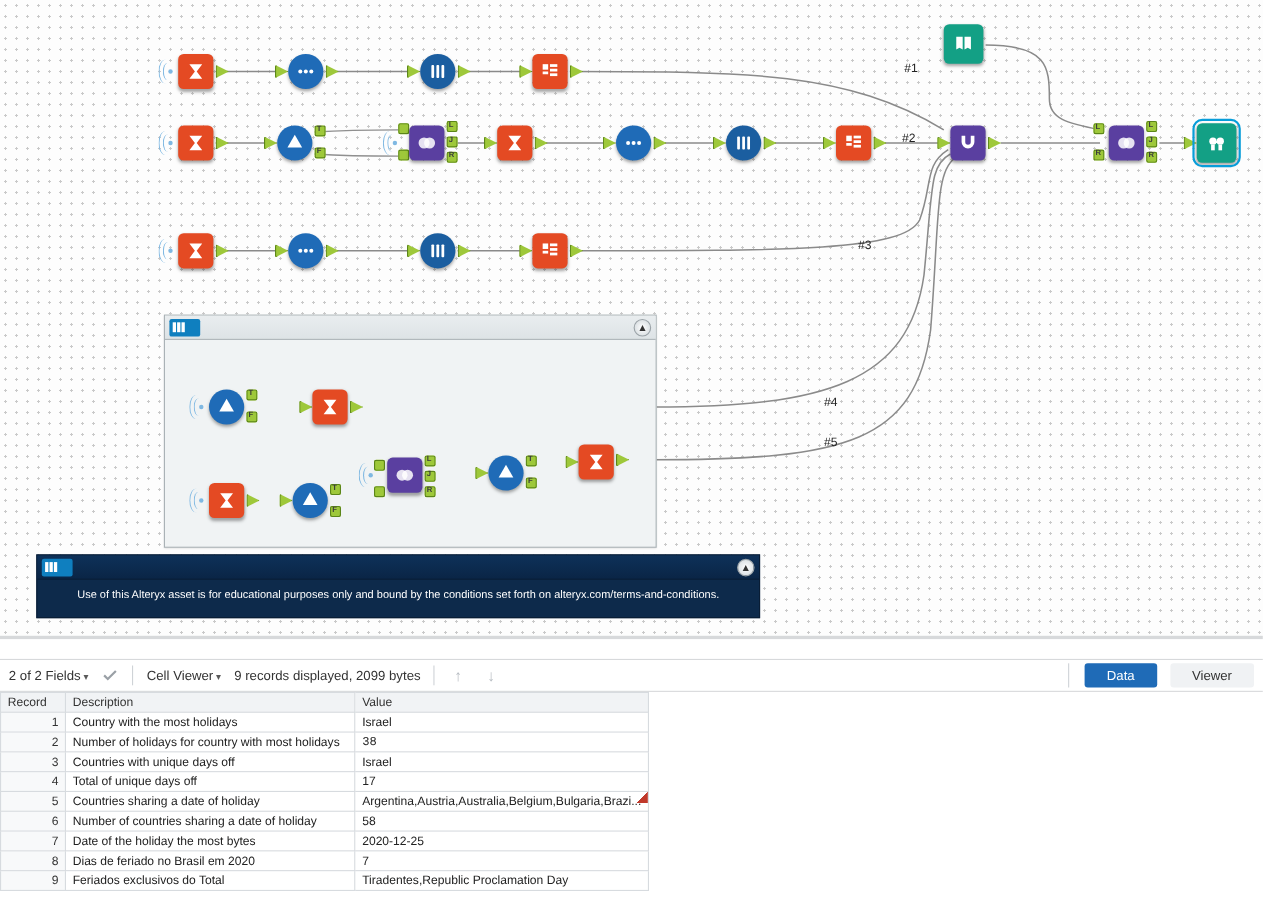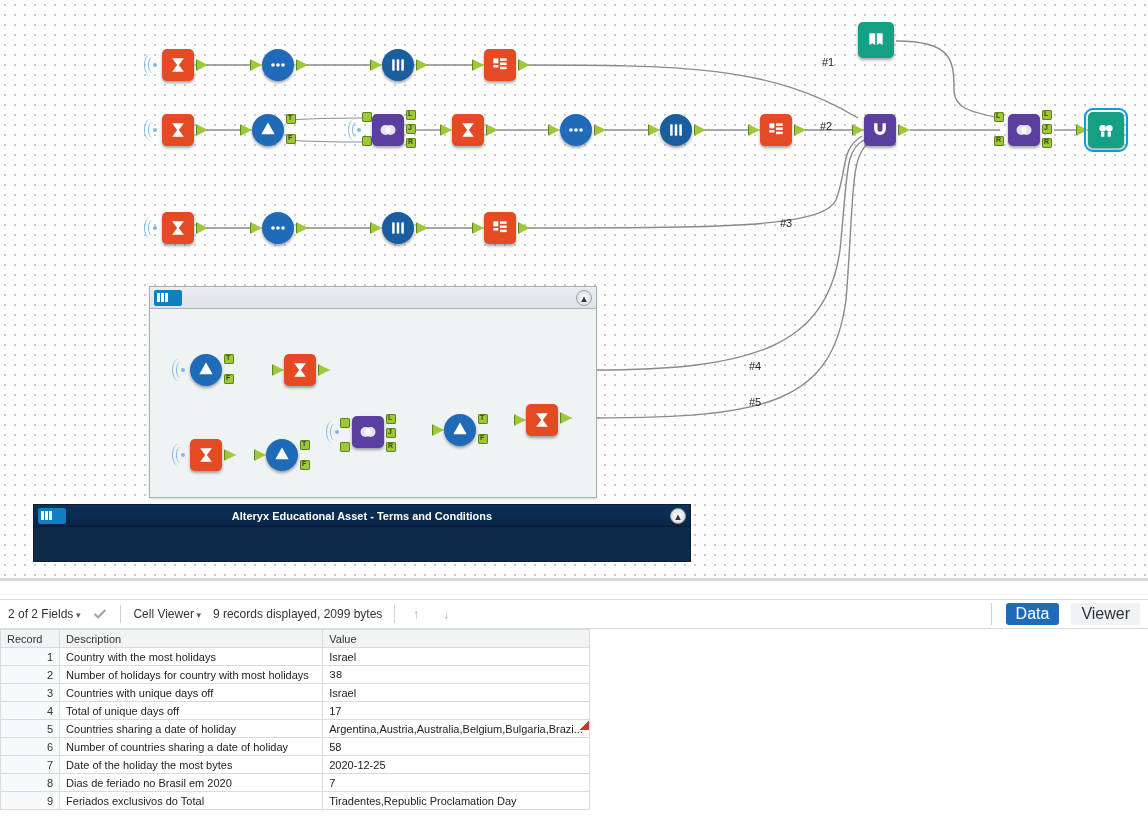--- a/index.html
+++ b/index.html
@@ -117,21 +117,21 @@
   .flex-spacer{ flex:1; }
   .search{
     width:230px; height:22px; border:1px solid #c7cbd0; border-radius:3px; font-size:12px; padding:0 6px 0 22px;
     background:#fff;
   }
   .search-wrap{ position:relative; }
   .search-wrap .mag{
     position:absolute; left:6px; top:4px; width:14px; height:14px; color:#9aa0a6;
   }
   .pill{
-    height:22px; padding:0 10px; border-radius:3px; font-size:16px; display:flex; align-items:center;
+    height:22px; padding:0 20px; border-radius:3px; font-size:12px; display:flex; align-items:center;
   }
   .pill.data{ background:#1f6bb7; color:#fff;}
   .pill.meta{ background:#f0f2f4; color:#333;}
   .vsep{ width:1px; height:22px; background:#cfd3d7; margin:0 2px;}
 
   table.grid{
     width:590px; border-collapse:collapse; font-size:11px; color:#222;
   }
   table.grid th, table.grid td{
     border:1px solid #d7dbdf; padding:2px 6px; height:18px; text-align:left; white-space:nowrap; overflow:hidden;
@@ -482,23 +482,23 @@
   </div>
   <div class="port arrow" style="left:560px; top:412px;"></div>
 
   <div class="terms" style="left:33px; top:504px; width:658px; height:58px;">
     <div class="terms-head">
       <span class="ico">
           <i></i>
           <i></i>
           <i></i>
         </span>
-      <span class="ttl">Alteryx Educational Asset - Terms and Conditions</span>
       <span class="collapse">▴</span>
     </div>
+    <div class="terms-body">Use of this Alteryx asset is for educational purposes only and bound by the conditions set forth on alteryx.com/terms-and-conditions.</div>
   </div>
 </div>
 
 <div class="results">
   <div class="space18"></div>
   <div class="res-toolbar">
     <span class="drop">2 of 2 Fields</span>
     <span class="check">
       <svg viewBox="0 0 24 24" width="16" height="16" fill="none" stroke="currentColor" stroke-width="3">
           <path d="M4 12l5 5L20 6"></path>

